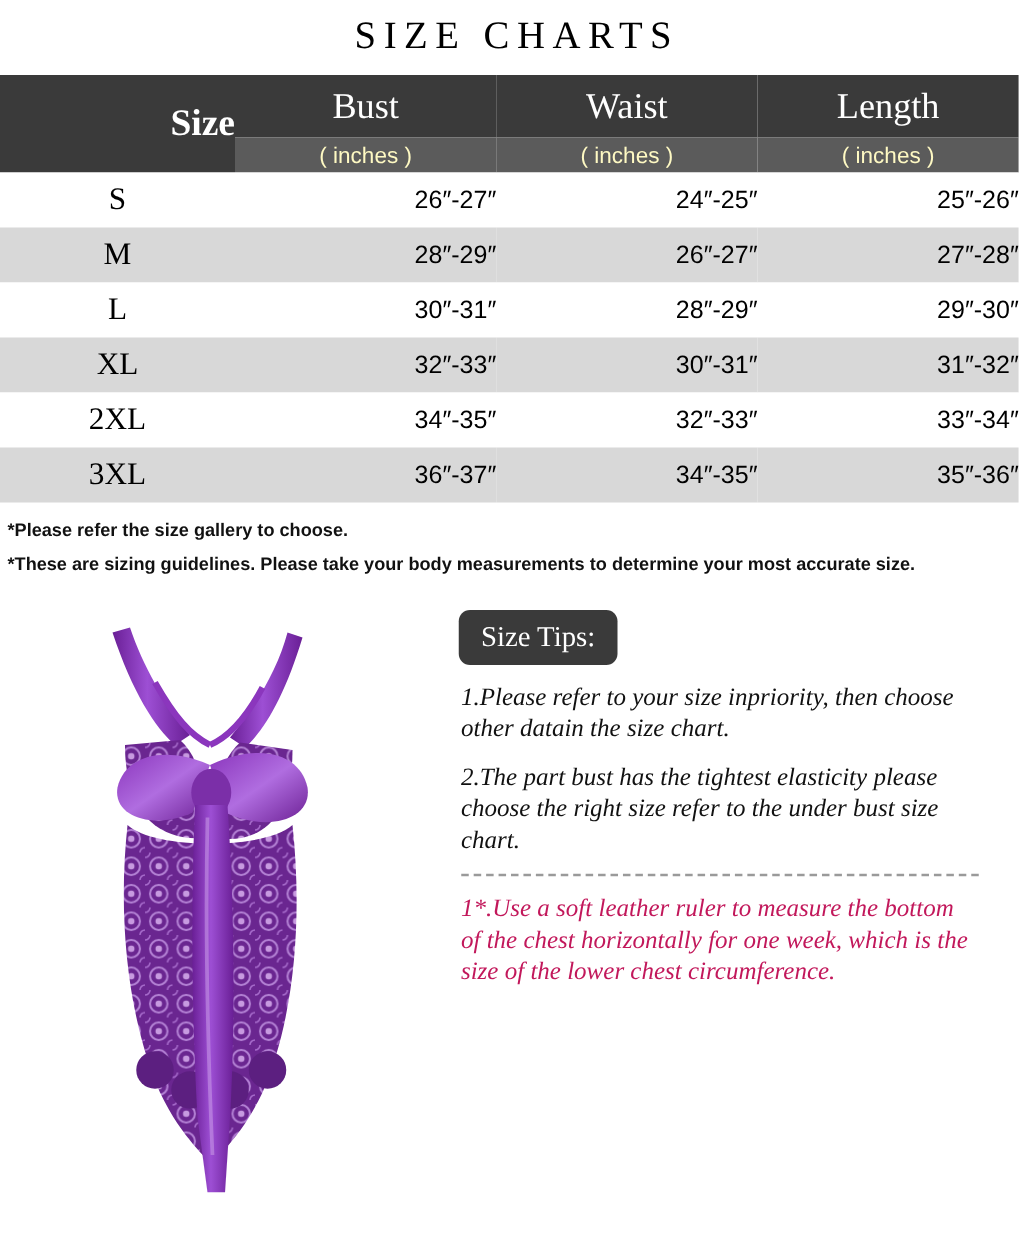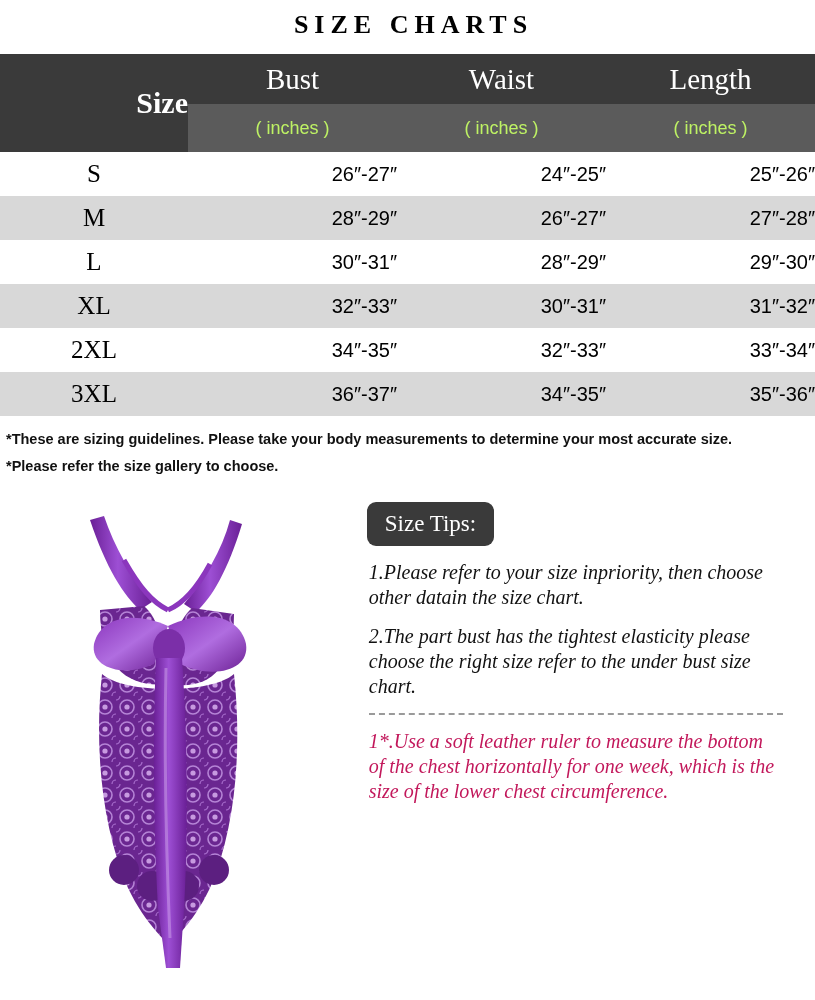--- a/index.html
+++ b/index.html
@@ -10,23 +10,23 @@
     background: #ffffff;
     font-family: "Liberation Sans", sans-serif;
     color: #111;
     overflow: hidden;
   }
 
   
   .title {
     text-align: center;
     font-family: "Liberation Serif", serif;
-    font-size: 26px;
+    font-size: 31px;
     letter-spacing: 6px;
-    font-weight: 700;
+    font-weight: 400;
     padding: 10px 0 14px 12px;
     color: #000;
   }
 
   
   table.size-table {
     width: 815px;
     border-collapse: collapse;
     table-layout: fixed;
   }
@@ -51,25 +51,25 @@
     background: #3a3a3a;
     color: #ffffff;
     font-family: "Liberation Serif", serif;
     font-size: 30px;
     text-align: right;
     vertical-align: middle;
     font-weight: 700;
   }
   .hdr-sub {
     background: #5b5b5b;
-    color: #bef264;
+    color: #fef9c3;
     font-family: "Liberation Sans", sans-serif;
     font-size: 18px;
     text-align: center;
-    height: 48px;
+    height: 28px;
     vertical-align: middle;
   }
 
   tr.row-light td { background: #ffffff; }
   tr.row-shade td { background: #d8d8d8; }
 
   td.cell-size {
     font-family: "Liberation Serif", serif;
     font-size: 25px;
     text-align: center;
@@ -196,22 +196,22 @@
     <tr class="row-shade">
       <td class="cell-size">3XL</td>
       <td class="cell-val">36″-37″</td>
       <td class="cell-val">34″-35″</td>
       <td class="cell-val">35″-36″</td>
     </tr>
   </tbody>
 </table>
 
 <div class="notes">
+  <div>*Please refer the size gallery to choose.</div>
   <div>*These are sizing guidelines. Please take your body measurements to determine your most accurate size.</div>
-  <div>*Please refer the size gallery to choose.</div>
 </div>
 
 <div class="lower">
 
   <div class="product-col">
     <svg class="garment" width="330" height="470" viewBox="0 0 330 470">
       <defs>
         <linearGradient id="satin" x1="0" y1="0" x2="1" y2="0">
           <stop offset="0%" stop-color="#6a1f96"></stop>
           <stop offset="45%" stop-color="#9d4fd4"></stop>

